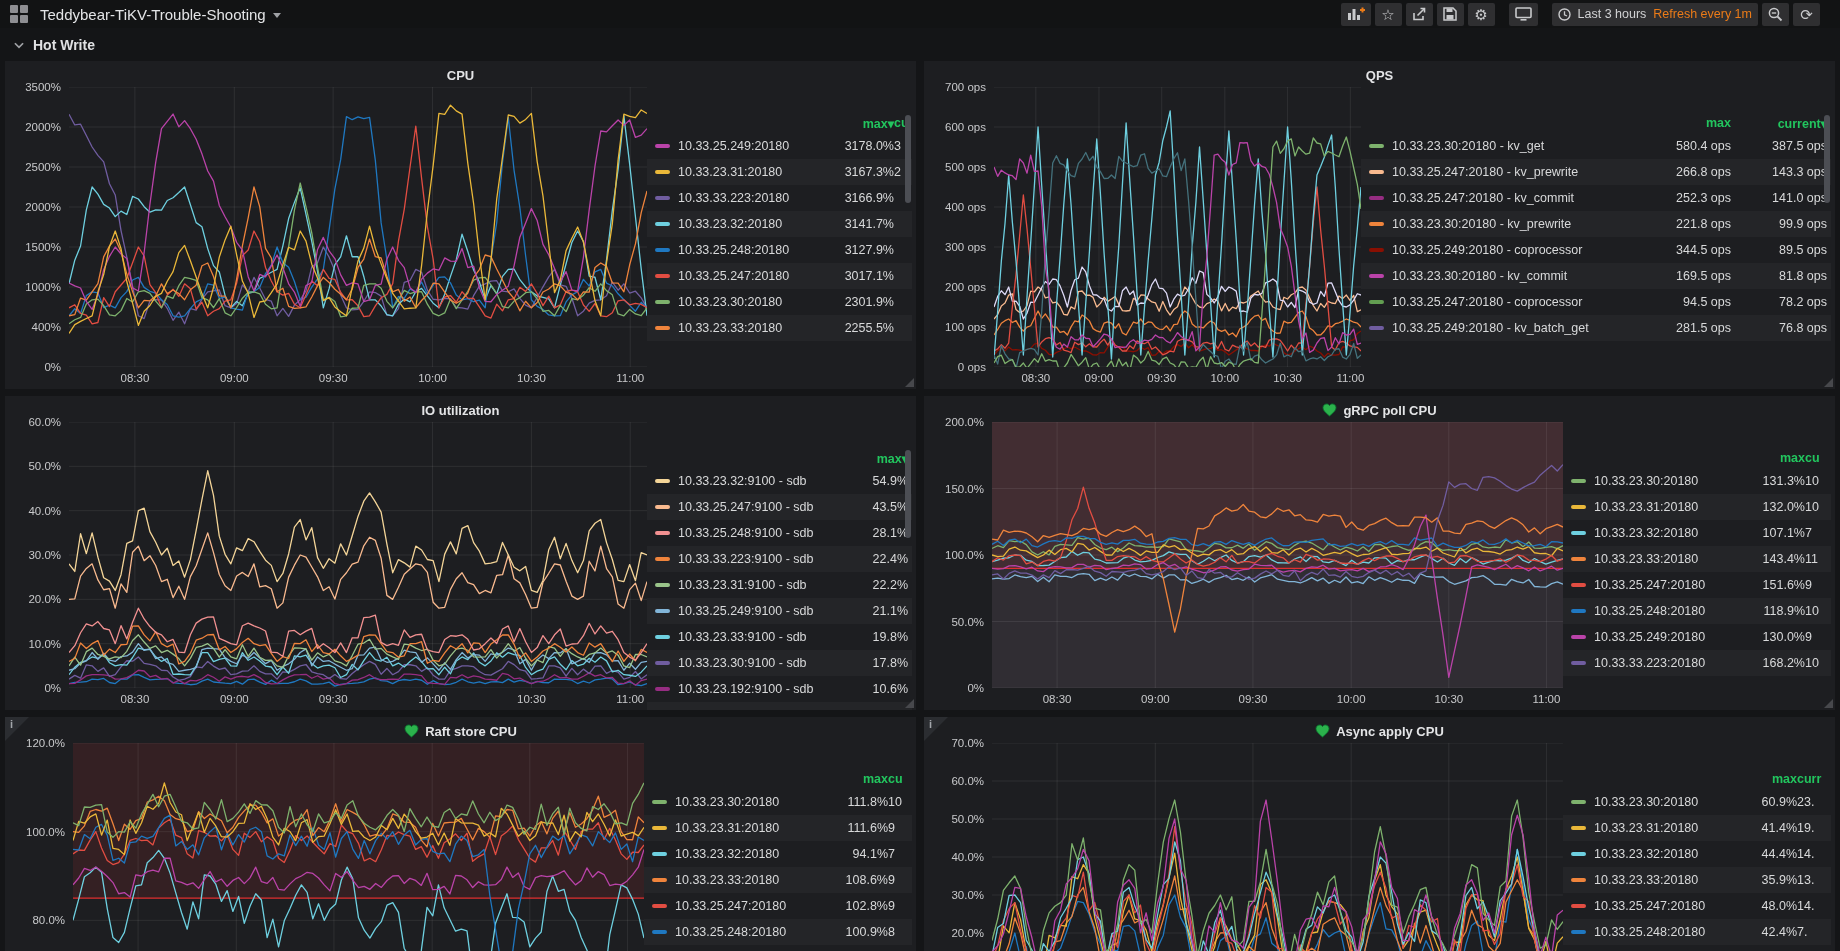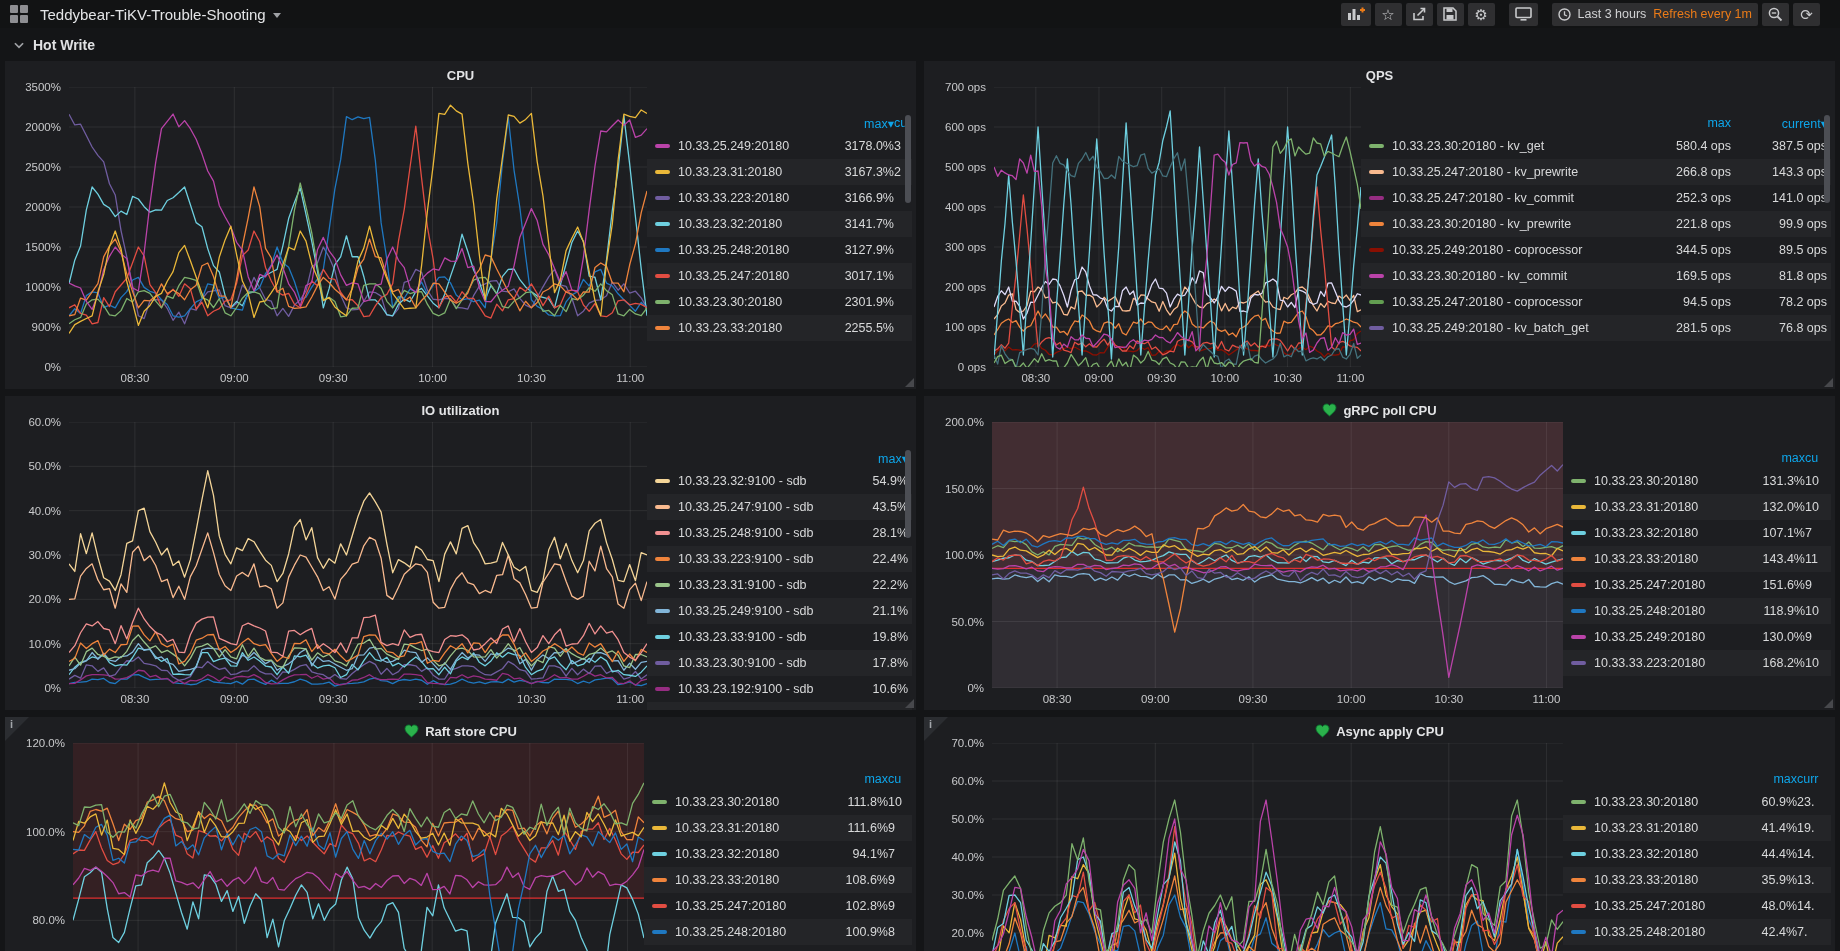--- a/index.html
+++ b/index.html
@@ -44,21 +44,21 @@
   .yaxis { position:relative; }
   .ylab { position:absolute; right:8px; transform:translateY(-50%); font-size:11.5px; color:#c8c9cb; white-space:nowrap; }
   .plot { position:relative; overflow:hidden; }
   .plot svg { position:absolute; inset:0; width:100%; height:100%; }
   .xaxis { position:relative; grid-column:2; }
   .xlab { position:absolute; top:5px; transform:translateX(-50%); font-size:11.5px; color:#c8c9cb; }
 
   .legend { position:relative; flex:none; overflow:hidden; padding-top:26px; }
   .lheader { display:flex; align-items:center; height:20px; padding:0 4px 0 8px; }
   .lheader .sp { flex:1; }
-  .lcol { color:#0ea5e9; font-size:12.5px; font-weight:normal; text-align:right; white-space:nowrap; cursor:pointer; }
+  .lcol { color:#22c55e; font-size:12.5px; font-weight:bold; text-align:right; white-space:nowrap; cursor:pointer; }
   .lcol.clip { overflow:hidden; text-align:left; }
   .lrow { display:flex; align-items:center; height:26px; padding:0 4px 0 8px; cursor:pointer; }
   .lrow:nth-child(odd) { background:rgba(255,255,255,0.035); }
   .swatch { width:15px; height:4px; border-radius:2px; flex:none; margin-right:8px; }
   .lname { flex:1; font-size:12.5px; color:#d8d9da; white-space:nowrap; overflow:hidden; text-overflow:ellipsis; }
   .lval { font-size:12.5px; color:#d8d9da; text-align:right; white-space:nowrap; flex:none; }
   .lval.clip { overflow:hidden; text-align:left; }
   .scroll-thumb { position:absolute; right:1px; top:28px; width:6px; height:88px;
                   background:#4c4e54; border-radius:3px; cursor:pointer; }
 
@@ -151,21 +151,21 @@
 
 <div class="panel-grid">
     <div class="panel">
       <div class="panel-header">
         <span class="panel-title">CPU</span>
       </div>
       <div class="panel-body">
         <div class="chart" style="--axw: 60px;">
           <div class="yaxis">
             <span class="ylab" style="top: 100%;">0%</span>
-            <span class="ylab" style="top: 85.7143%;">900%</span>
+            <span class="ylab" style="top: 85.7143%;">400%</span>
             <span class="ylab" style="top: 71.4286%;">1000%</span>
             <span class="ylab" style="top: 57.1429%;">1500%</span>
             <span class="ylab" style="top: 42.8571%;">2000%</span>
             <span class="ylab" style="top: 28.5714%;">2500%</span>
             <span class="ylab" style="top: 14.2857%;">2000%</span>
             <span class="ylab" style="top: 0%;">3500%</span>
           </div>
           <div class="plot">
             <svg viewBox="0 0 1000 1000" preserveAspectRatio="none">
               <line x1="0" y1="1000" x2="1000" y2="1000" stroke="rgba(255,255,255,0.08)" stroke-width="1" vector-effect="non-scaling-stroke"></line>

